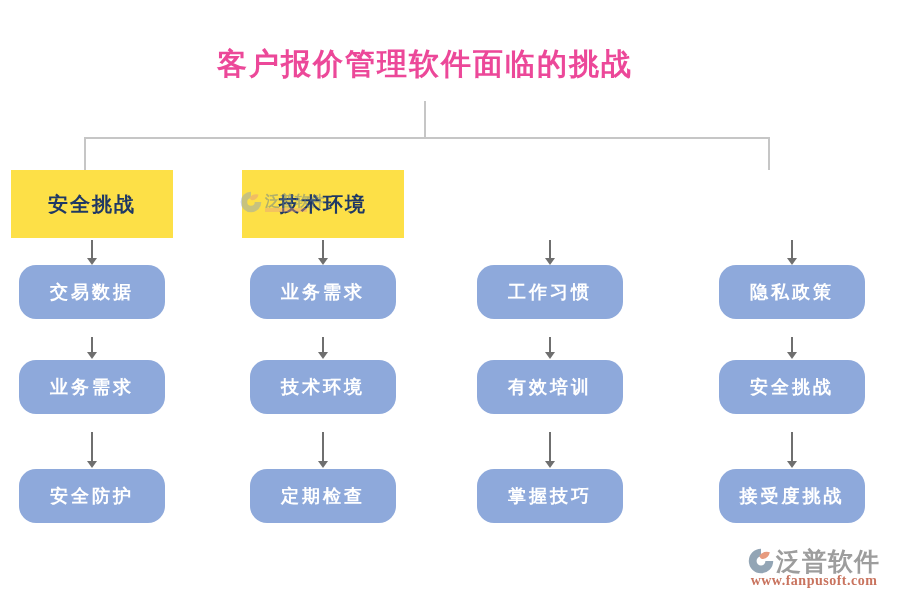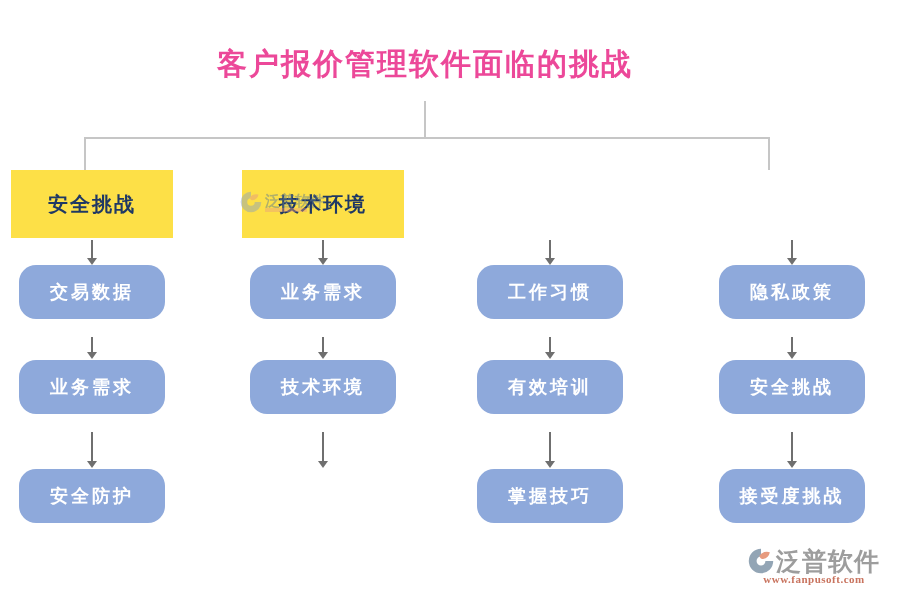--- a/index.html
+++ b/index.html
@@ -40,21 +40,21 @@
   .inline-wm{position:absolute;left:240px;top:191px;display:flex;align-items:flex-start;
         gap:3px;opacity:.5;z-index:3;pointer-events:none;}
   .inline-wm .wm-text{font-size:15px;font-weight:bold;color:#67808d;line-height:20px;}
   .inline-wm .wm-sub{position:absolute;left:25px;top:17px;width:42px;height:4px;
         background:#e79b7f;opacity:.85;}
 
   
   .brand{position:absolute;left:748px;top:548px;text-align:center;line-height:1;}
   .brand-row{display:flex;align-items:center;gap:2px;}
   .brand-name{font-size:25px;font-weight:bold;color:#9d9d9d;letter-spacing:1px;}
-  .brand-url{font-size:11px;font-weight:bold;color:#c9745f;letter-spacing:.5px;margin-top:0px;}
+  .brand-url{font-size:14px;font-weight:bold;color:#c9745f;letter-spacing:.5px;margin-top:0px;}
 </style>
 </head>
 <body>
 
 <div class="canvas">
 
   <div class="title">客户报价管理软件面临的挑战</div>
 
   <div class="line stem"></div>
   <div class="line hline"></div>
@@ -85,20 +85,23 @@
     </div>
     <div class="arrow a1"></div>
     <div class="ibox r1">
       <span>业务需求</span>
     </div>
     <div class="arrow a2"></div>
     <div class="ibox r2">
       <span>技术环境</span>
     </div>
     <div class="arrow a3"></div>
+    <div class="ibox r3">
+      <span>定期检查</span>
+    </div>
   </section>
 
   <section class="column col-3">
     <div class="arrow a1"></div>
     <div class="ibox r1">
       <span>工作习惯</span>
     </div>
     <div class="arrow a2"></div>
     <div class="ibox r2">
       <span>有效培训</span>

